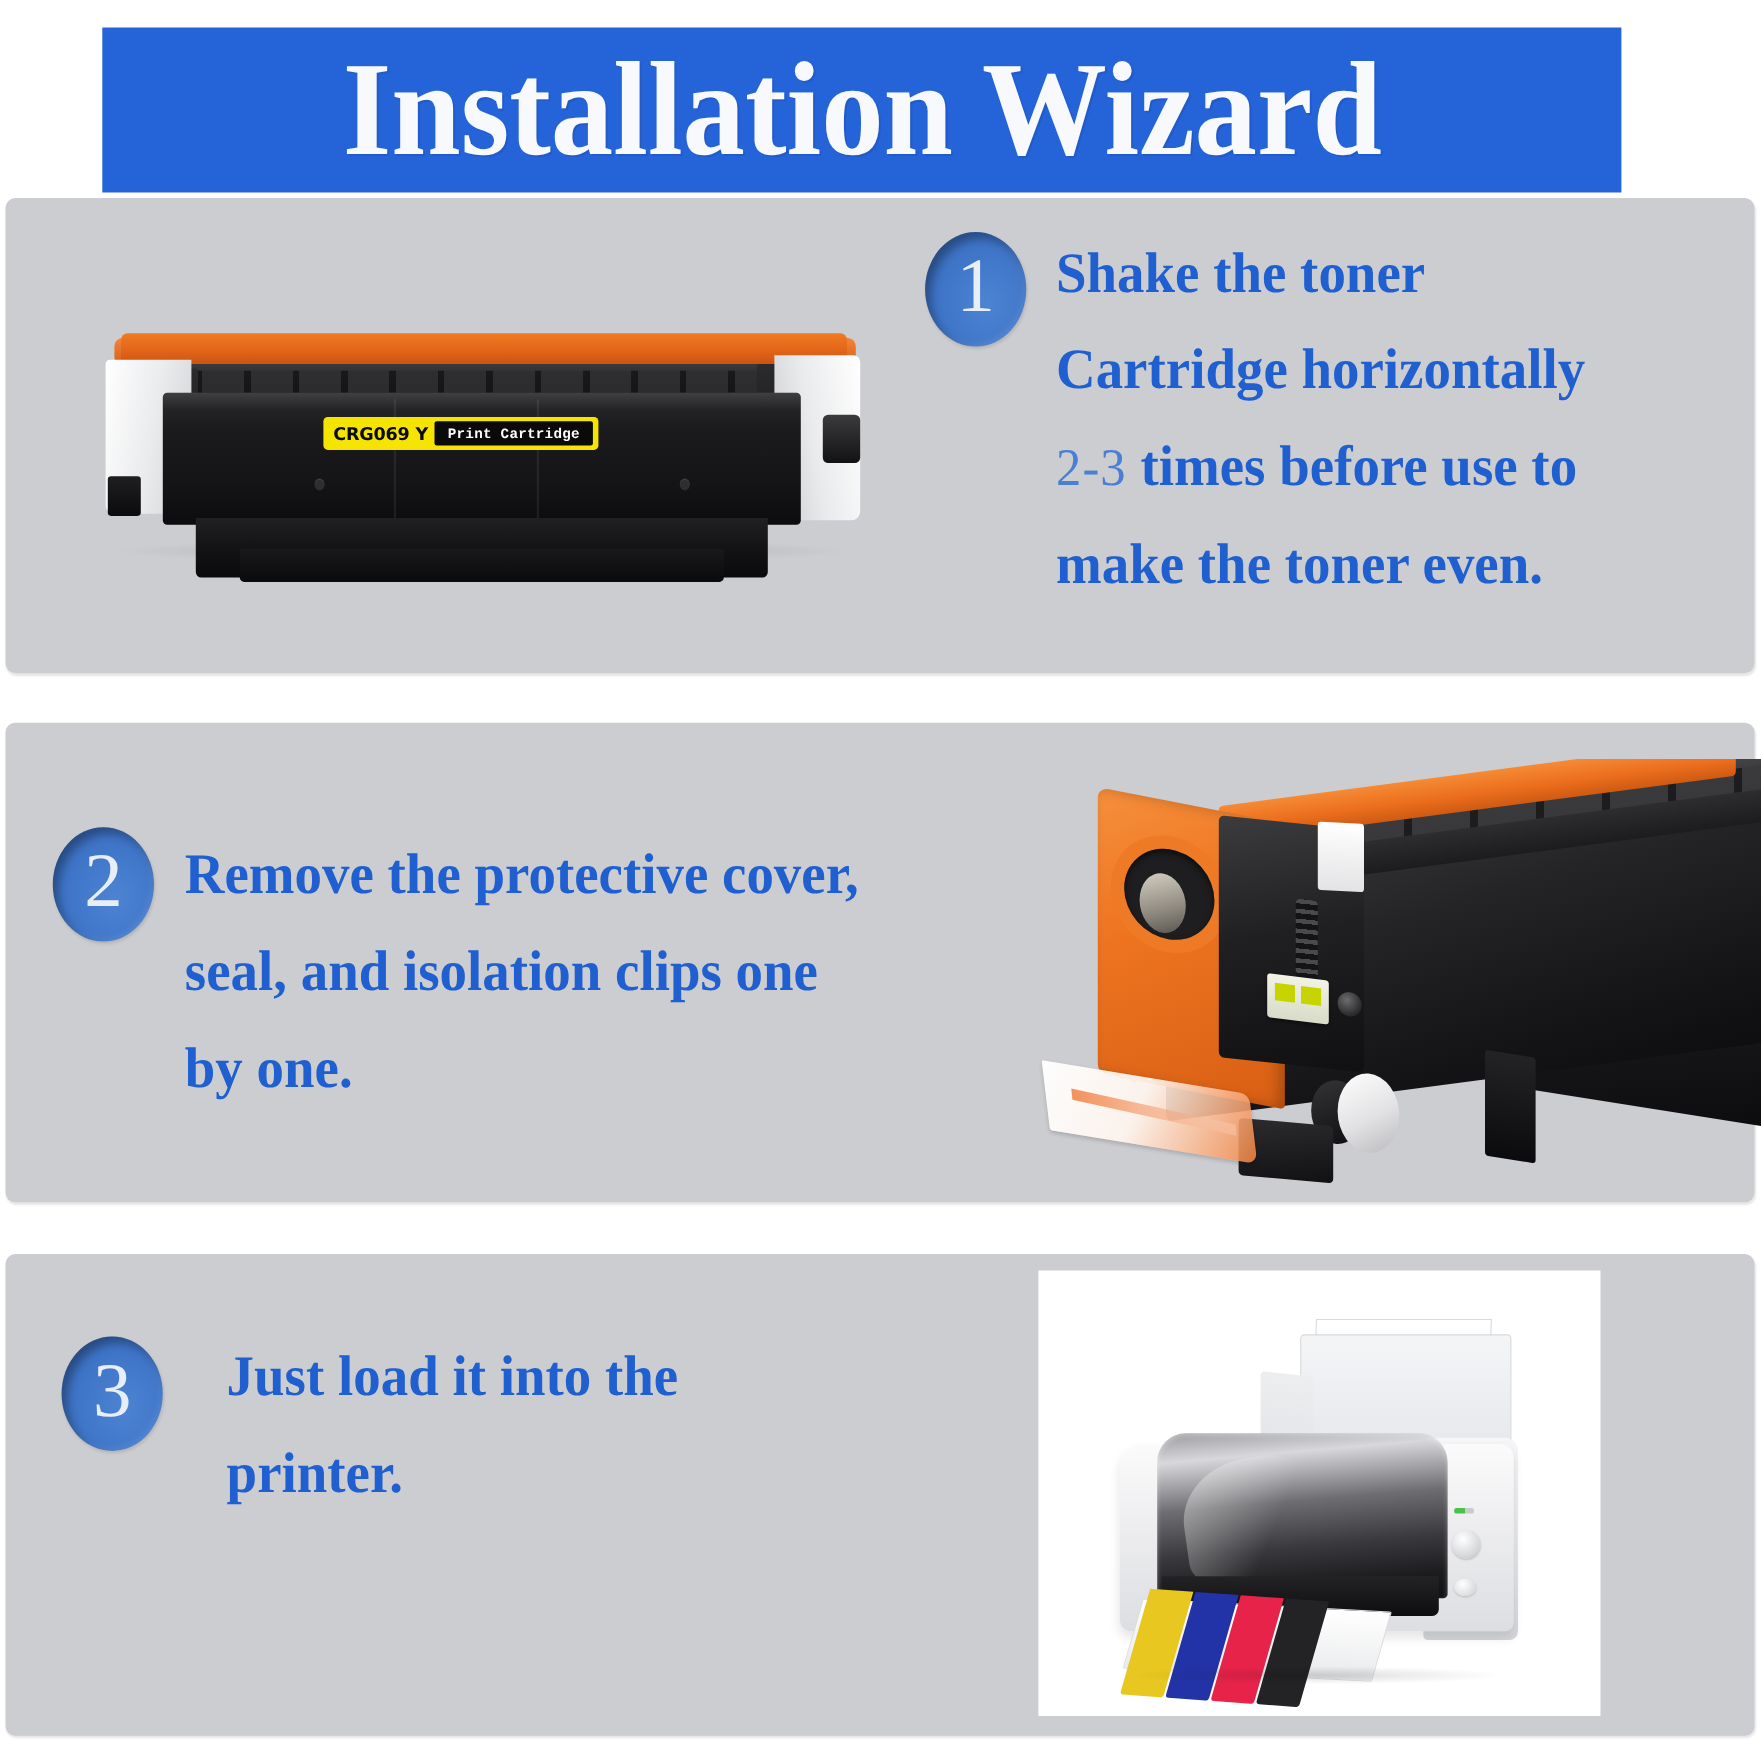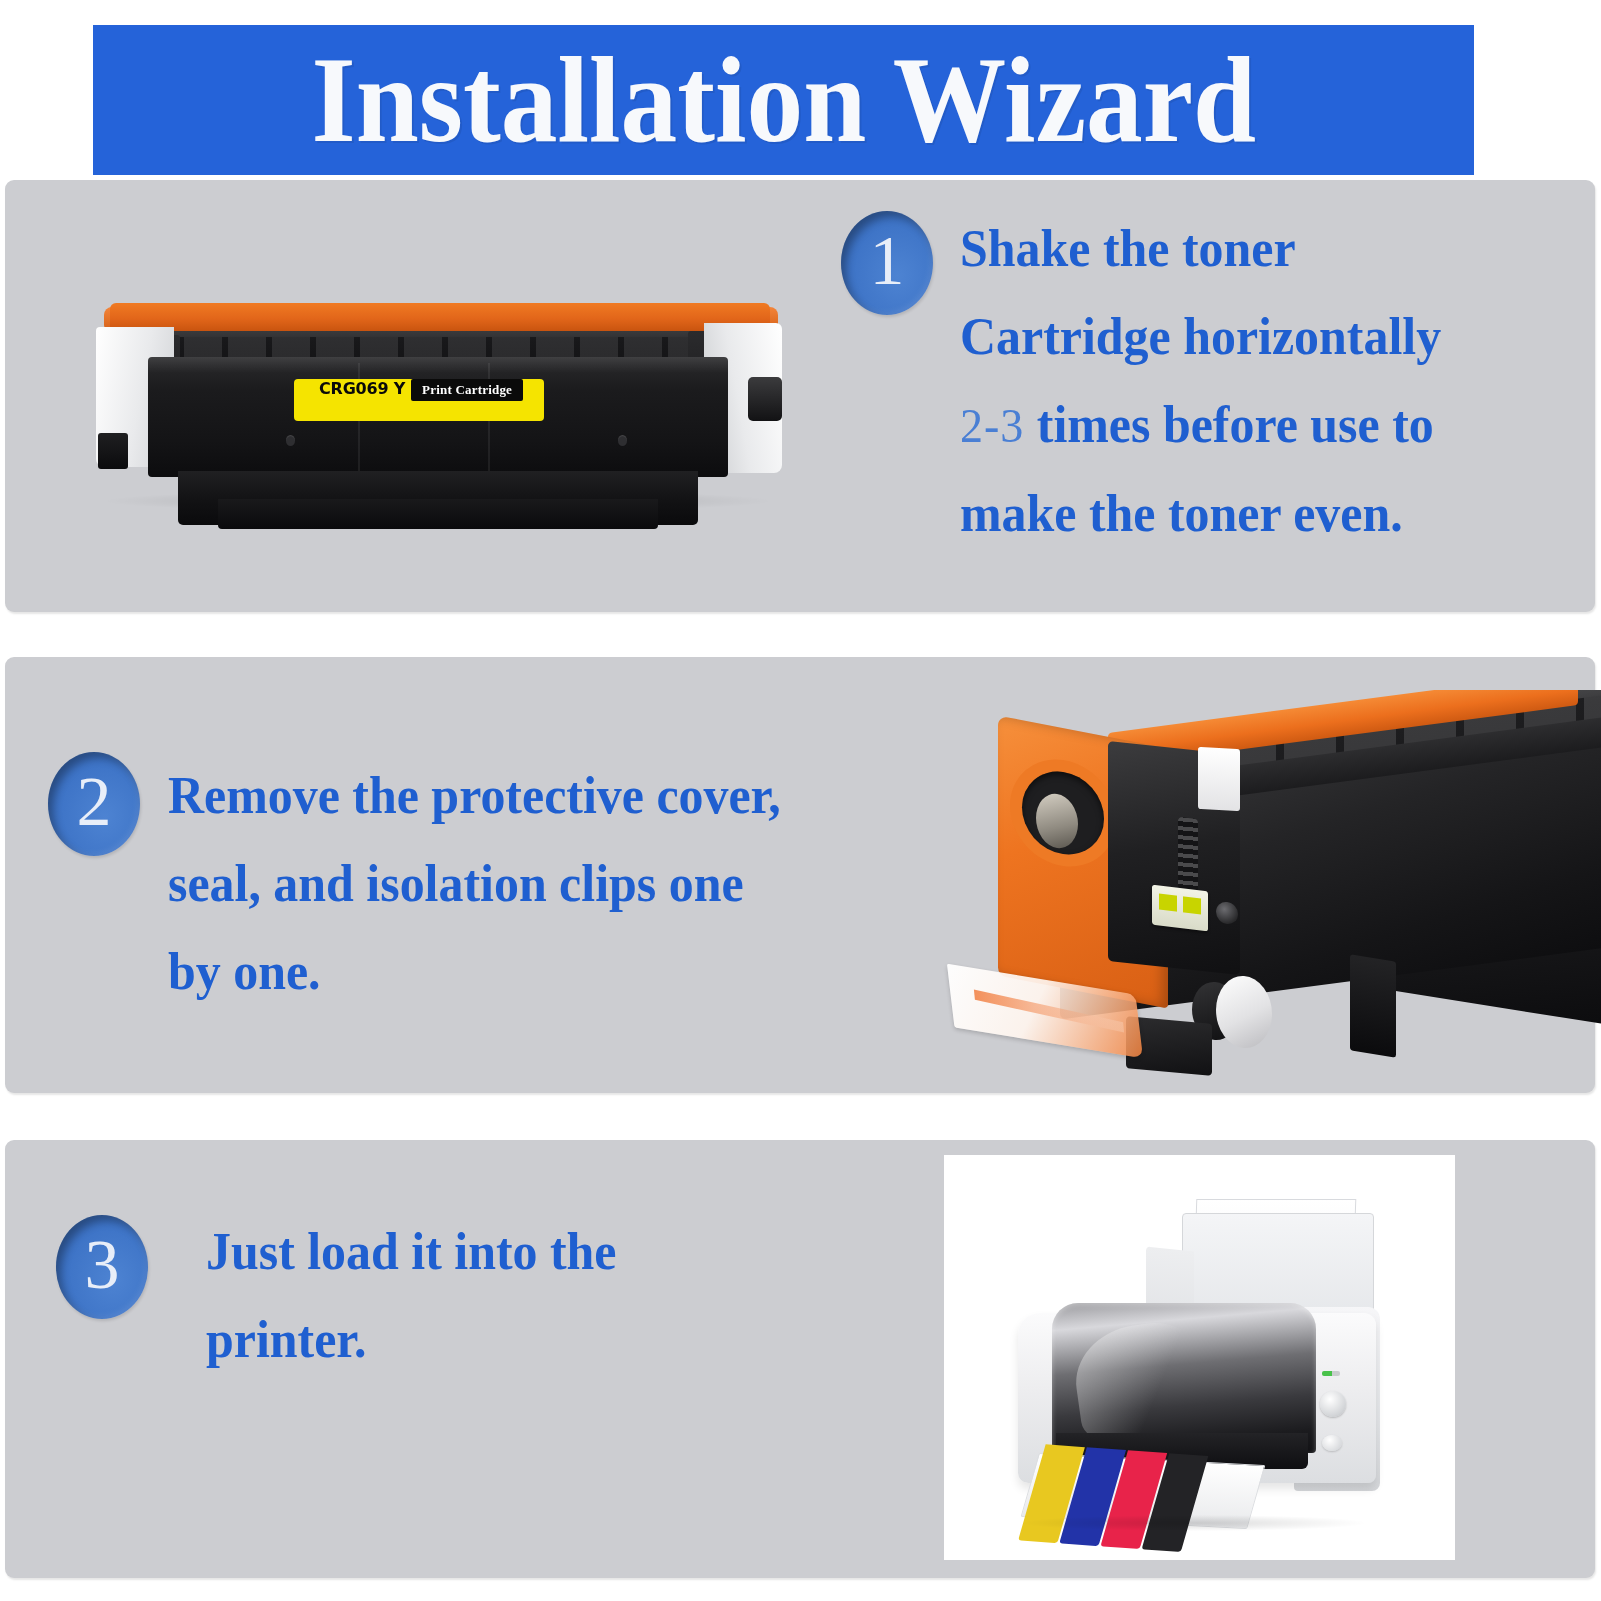--- a/index.html
+++ b/index.html
@@ -201,26 +201,26 @@
   }
   .cart-base2 {
     position: absolute;
     left: 130px; top: 214px; width: 440px; height: 30px;
     background: linear-gradient(180deg,#19191b,#0a0a0c);
     border-radius: 0 0 4px 4px;
   }
   
   .cart-label {
     position: absolute;
-    left: 206px; top: 94px; width: 250px; height: 42px;
+    left: 206px; top: 94px; width: 250px; height: 30px;
     background: #f5e400;
     border-radius: 4px;
     display: flex;
-    align-items: flex-start;
-    padding: 0 21px;
+    align-items: center;
+    padding: 0 5px;
     box-sizing: border-box;
   }
   .cart-label-code {
     font-family: "DejaVu Sans", "Liberation Sans", sans-serif;
     font-weight: bold;
     font-size: 16px;
     color: #0a0a0a;
     padding: 0 6px 0 4px;
     letter-spacing: -0.2px;
     white-space: nowrap;
@@ -228,21 +228,21 @@
   .cart-label-right {
     flex: 1;
     background: #0a0a0a;
     height: 22px;
     border-radius: 2px;
     display: flex;
     align-items: center;
     justify-content: center;
   }
   .cart-label-right span {
-    font-family: Liberation Serif, serif;
+    font-family: Liberation Mono, monospace;
     font-weight: bold;
     font-size: 13px;
     color: #ffffff;
     letter-spacing: 0.2px;
     white-space: nowrap;
   }
 
   
   .closeup {
     position: absolute;

